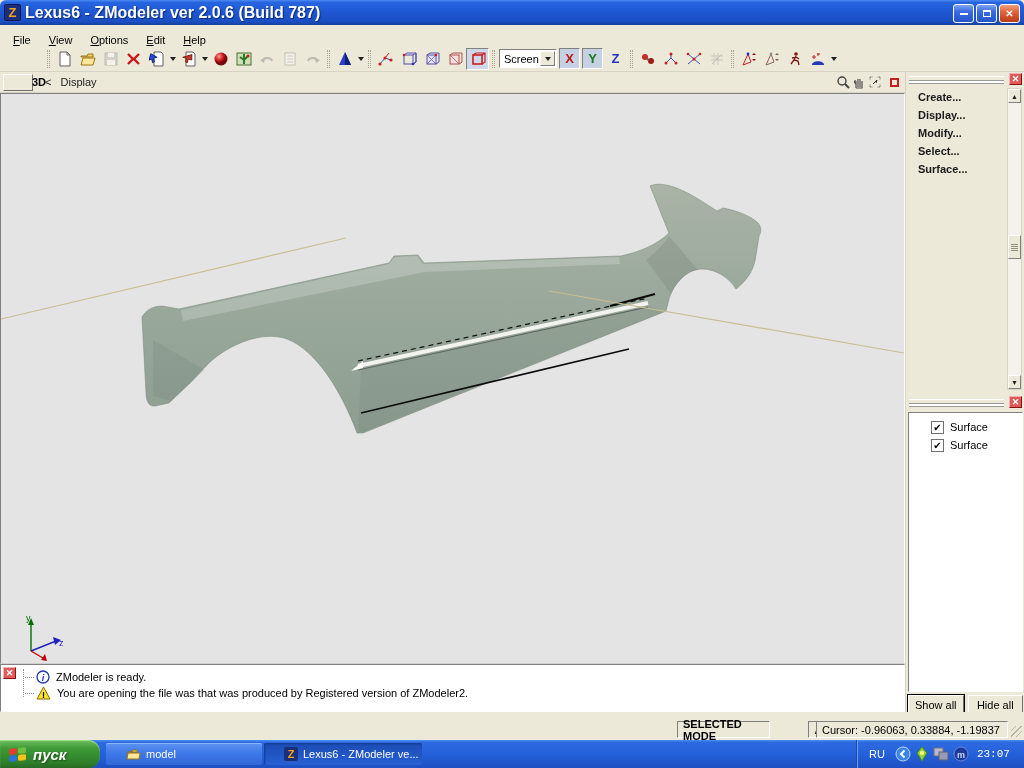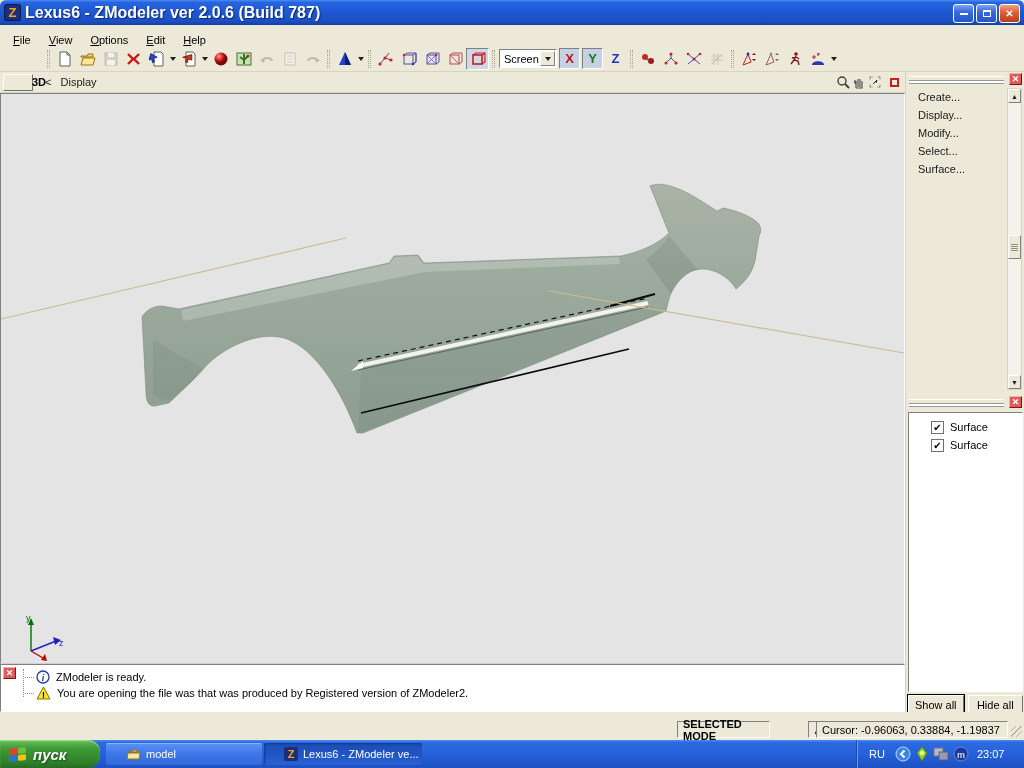--- a/index.html
+++ b/index.html
@@ -60,21 +60,21 @@
     border:1px solid; border-color:#808080 #fff #d0d0d0 #808080; }
 
   
   .right-col { position:absolute; top:72px; left:905px; width:119px; height:646px; background:#ECE9D8; border-left:1px solid #d8d4c4; }
   .panel-header { position:relative; height:14px; }
   .grip-lines { position:absolute; left:3px; right:20px; top:4px; height:5px;
     border-top:1px solid #fff; border-bottom:1px solid #999; box-shadow:0 2px 0 #fff, 0 3px 0 #999; }
   .x-btn { position:absolute; right:2px; top:1px; width:13px; height:12px; background:#e05a5a;
     border:1px solid; border-color:#f4b0b0 #8b1010 #8b1010 #f4b0b0; color:#fff; font-size:9px;
     font-weight:bold; text-align:center; line-height:11px; }
-  .cmd-item { padding:3px 0 3px 10px; color:#1a1a1a; }
+  .cmd-item { padding:3px 0 3px 10px; color:#1a1a1a;font-weight:bold; }
   .scrollbar { position:absolute; right:2px; top:16px; width:15px; height:302px; background:#f4f2ea; border:1px solid #d8d4c4; }
   .sb-arrow { position:absolute; left:0; width:13px; height:14px; background:#ECE9D8; border:1px solid;
     border-color:#fff #808080 #808080 #fff; font-size:7px; text-align:center; line-height:13px; color:#202020; }
   .sb-thumb { position:absolute; left:0; top:146px; width:13px; height:24px; background:#ECE9D8; border:1px solid;
     border-color:#fff #808080 #808080 #fff; display:flex; flex-direction:column; gap:1px; align-items:center; justify-content:center; }
   .sb-thumb i { display:block; width:7px; height:1px; background:#909080; }
   .scene-list { position:absolute; left:2px; top:20px; width:115px; height:280px; background:#fff;
     border:1px solid; border-color:#808080 #fff #fff #808080; padding-top:5px; }
   .scene-row { display:flex; align-items:center; height:18px; padding-left:22px; }
   .checkbox { width:13px; height:13px; background:#fff; border:1px solid #707070; font-size:10px;
@@ -114,21 +114,21 @@
     padding:0 20px; color:#fff; overflow:hidden; white-space:nowrap;
     background:linear-gradient(180deg,#5c92f2 0%,#3d77e8 50%,#3368d8 100%); box-shadow:inset 0 1px 0 #86b2f8; }
   .task-btn.active { background:linear-gradient(180deg,#1c4cb4 0%,#2157c6 60%,#2a62d4 100%);
     box-shadow:inset 1px 1px 2px #123a90; }
   .task-icon { margin-right:5px; display:flex; }
   .tray { position:absolute; right:0; top:0; height:28px; width:168px; display:flex; align-items:center;
     background:linear-gradient(180deg,#4a90f5 0%,#2d6ae0 8%,#2561da 50%,#1e52c4 95%);
     border-left:1px solid #1a48b0; box-shadow:inset 1px 0 0 #6aa0f0; }
   .tray-lang { color:#fff; margin:0 10px 0 12px; }
   .tray-icons { display:flex; gap:4px; align-items:center; }
-  .clock { color:#fff; margin-left:8px; }
+  .clock { color:#fff; margin-left:8px;font-family:Liberation Mono, monospace; }
 
   svg text { font-family:"Liberation Sans", sans-serif; }
 </style>
 </head>
 <body>
 
 <div id="app">
 
   <div class="titlebar">
     <div class="app-icon">Z</div>

